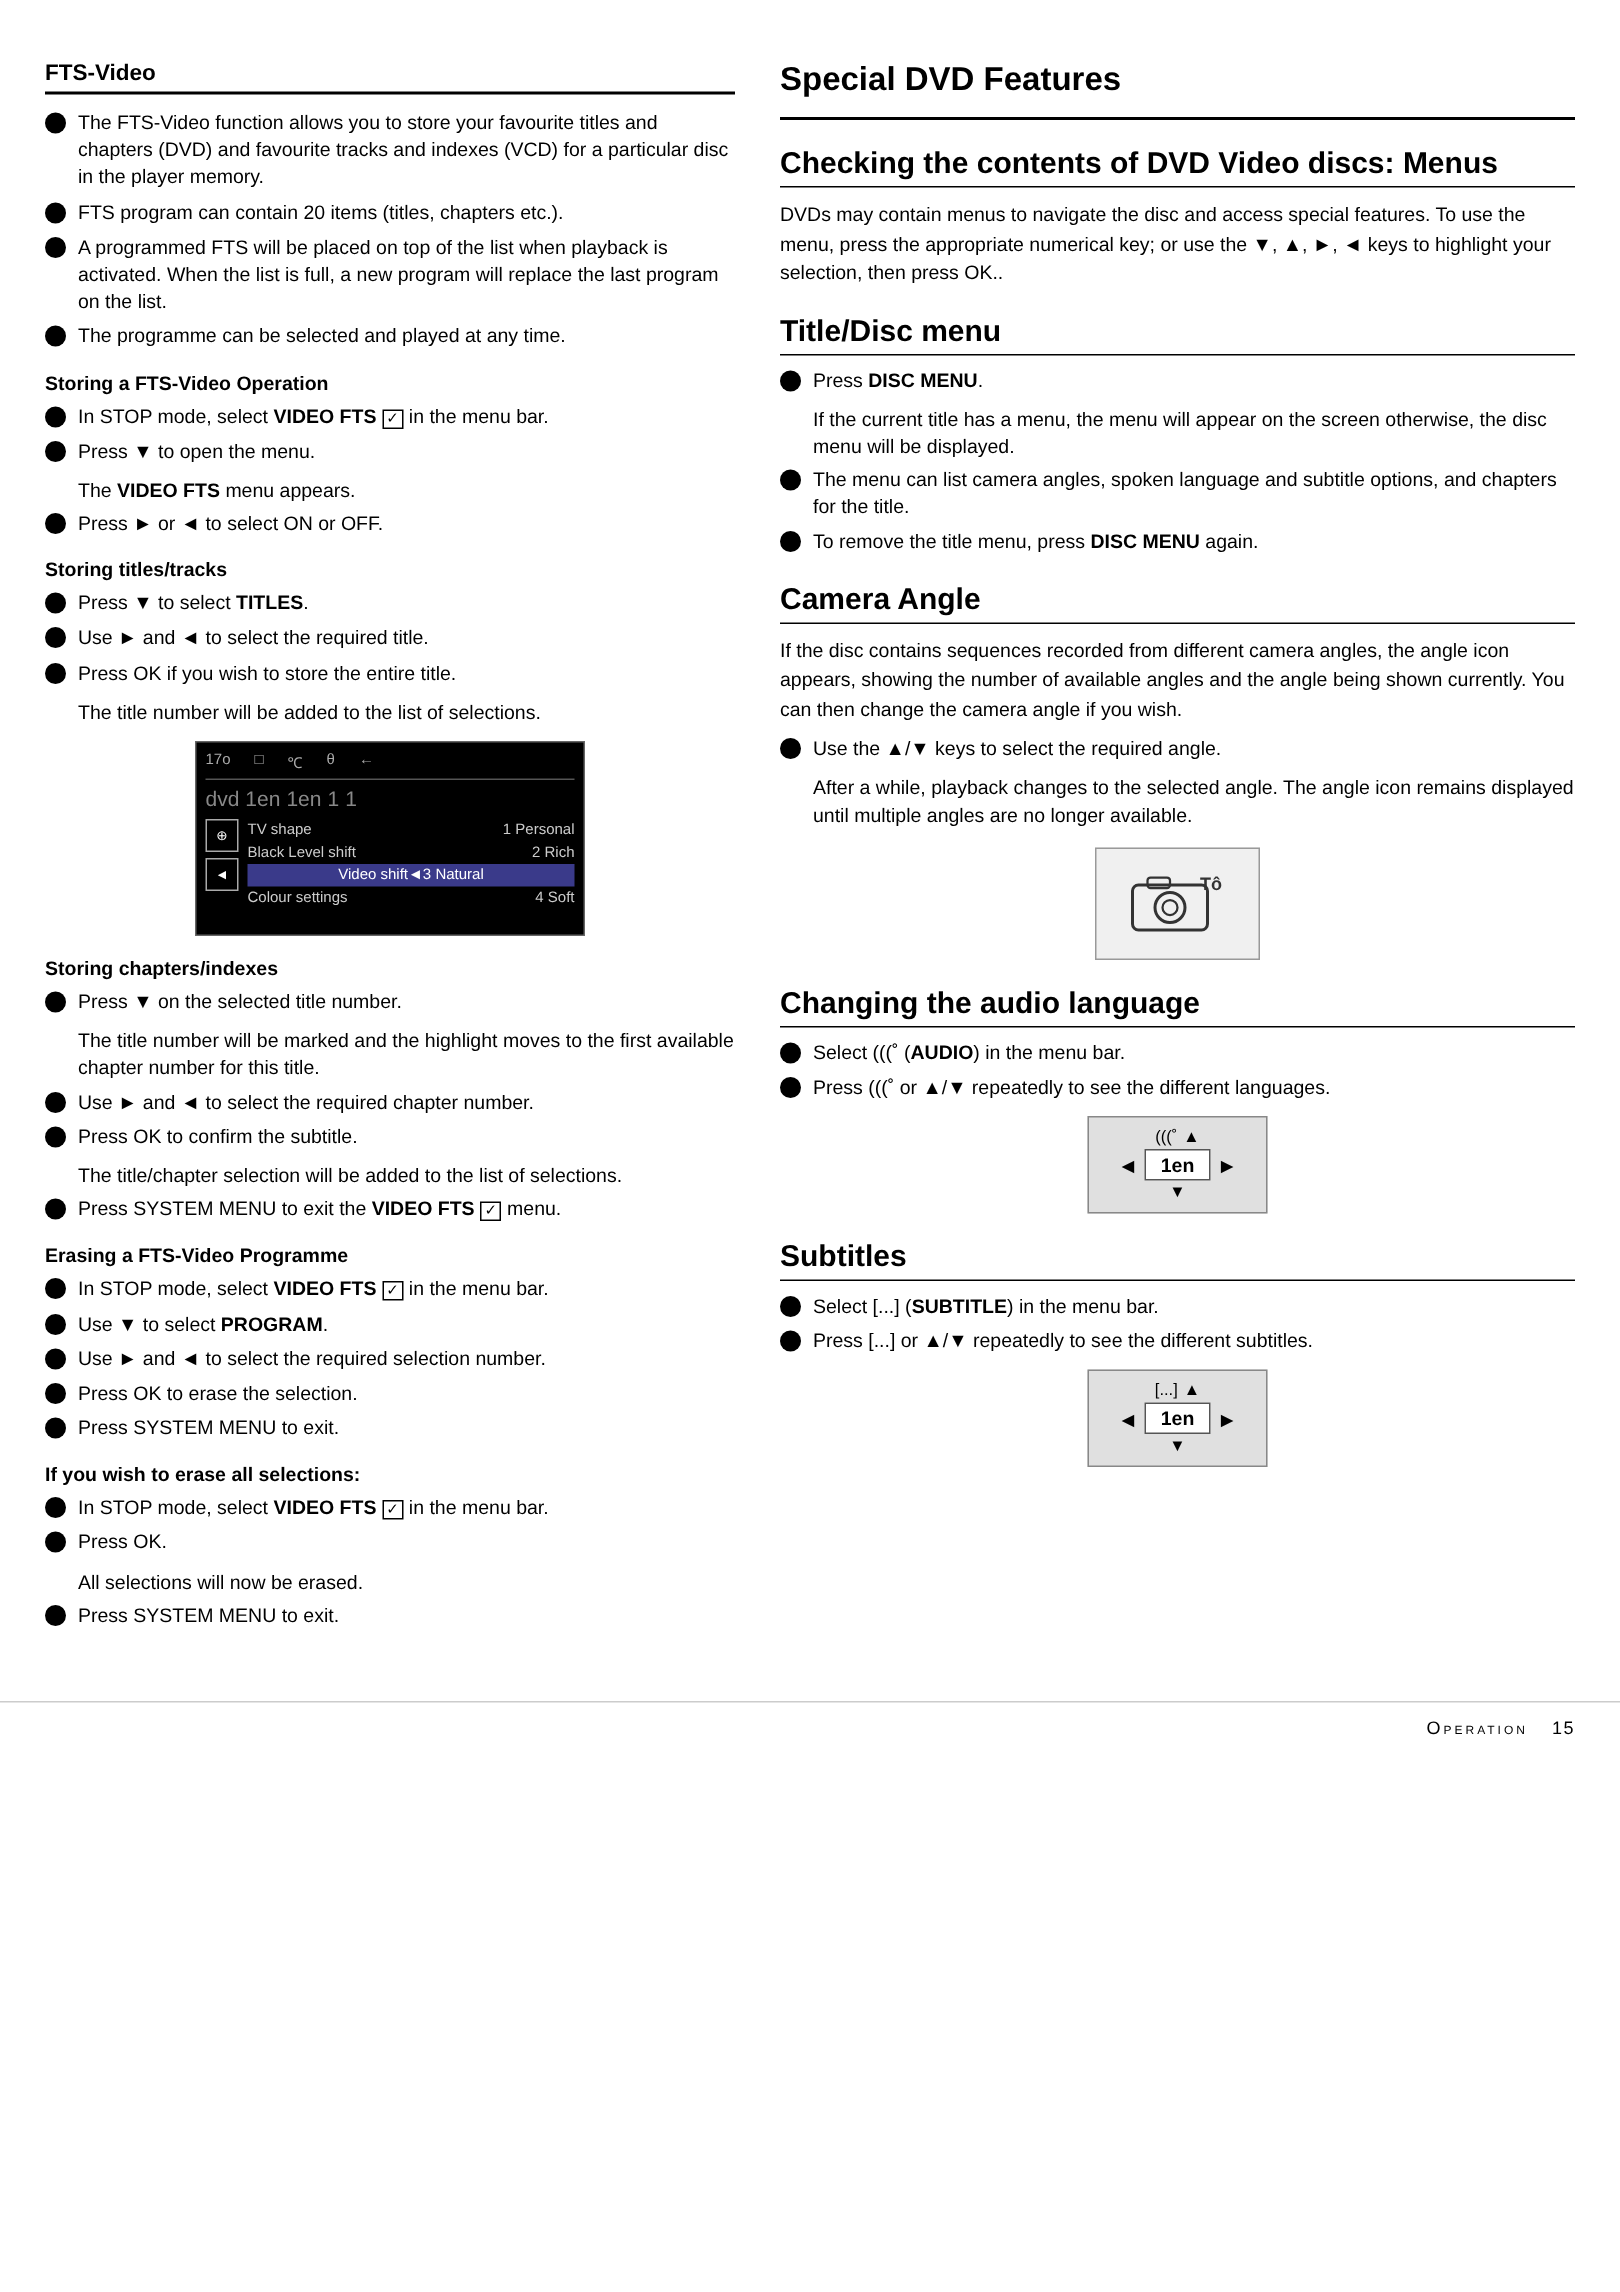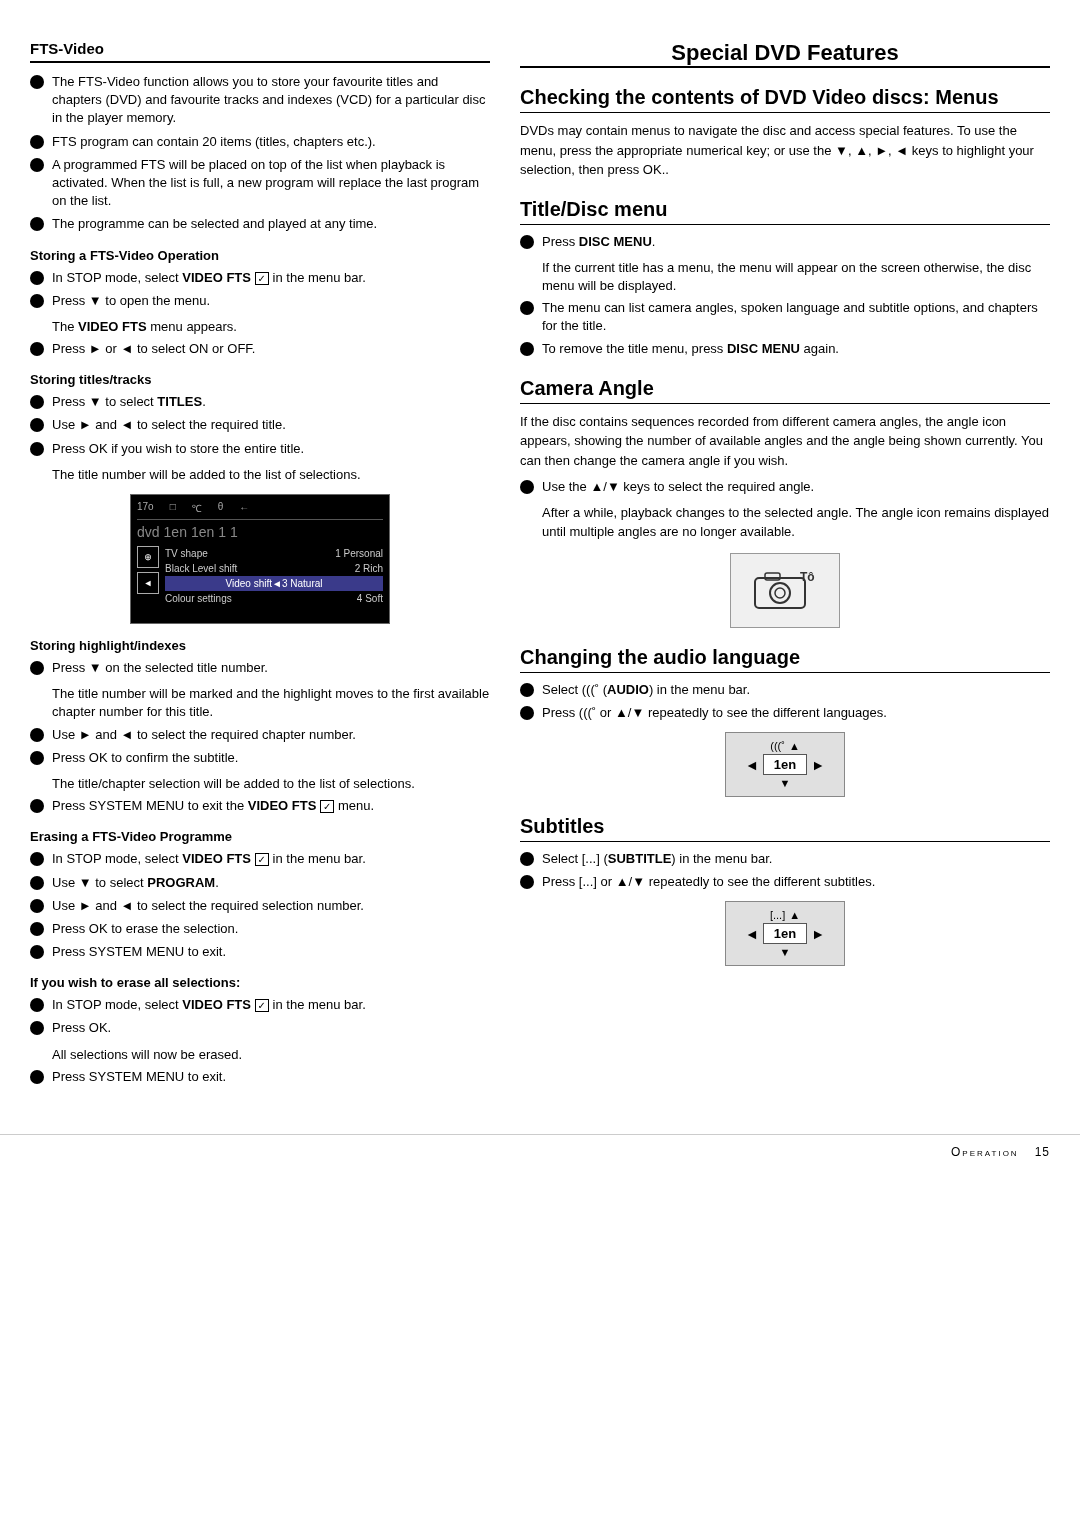--- a/index.html
+++ b/index.html
@@ -28,23 +28,22 @@
       font-size: 15px;
       font-weight: bold;
       border-bottom: 2px solid #000;
       padding-bottom: 4px;
       margin-bottom: 10px;
     }
     h2.main-title {
       font-size: 22px;
       font-weight: bold;
       border-bottom: 2px solid #000;
-      padding-bottom: 0;
+      padding-bottom: 12px;
       margin-bottom: 14px;
-      text-align: center;
     }
     h3.sub-title {
       font-size: 13px;
       font-weight: bold;
       margin-top: 14px;
       margin-bottom: 6px;
     }
     h3.section-heading {
       font-size: 20px;
       font-weight: bold;
@@ -218,21 +217,21 @@
             </div>
             <div style="display:flex;justify-content:space-between;font-size:10px;color:#ccc;padding:2px 0;">
               <span>Colour settings</span>
               <span>4 Soft</span>
             </div>
           </div>
         </div>
       </div>
     </div>
 
-    <h3 class="sub-title">Storing highlight/indexes</h3>
+    <h3 class="sub-title">Storing chapters/indexes</h3>
     <ul class="bullet-list">
       <li>
           <span class="bullet"></span>
           <span class="text">Press ▼ on the selected title number.</span>
         </li>
     </ul>
     <div class="indent">The title number will be marked and the highlight moves to the first available chapter number for this title.</div>
     <ul class="bullet-list">
       <li>
           <span class="bullet"></span>

